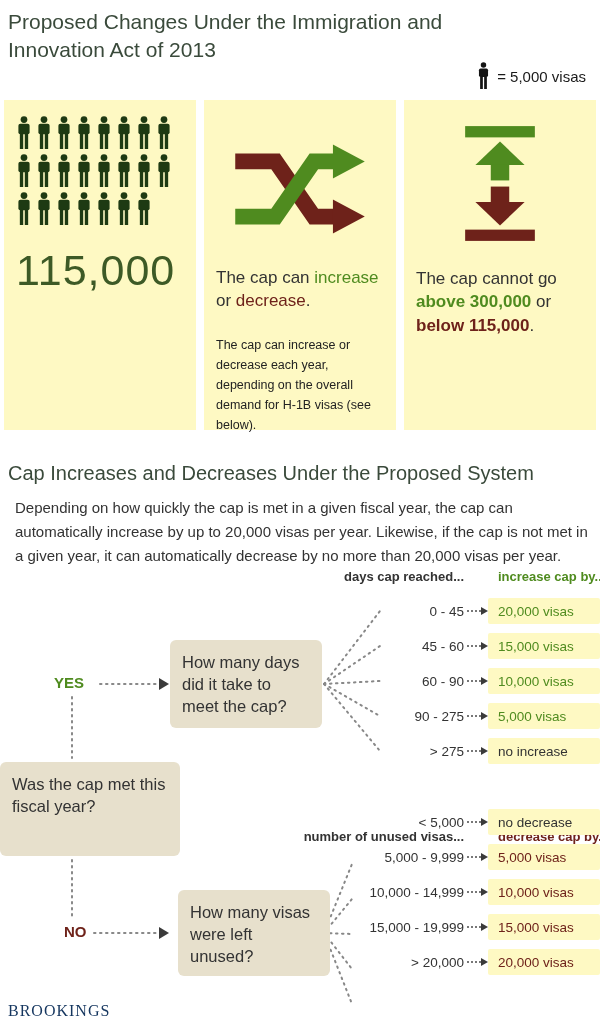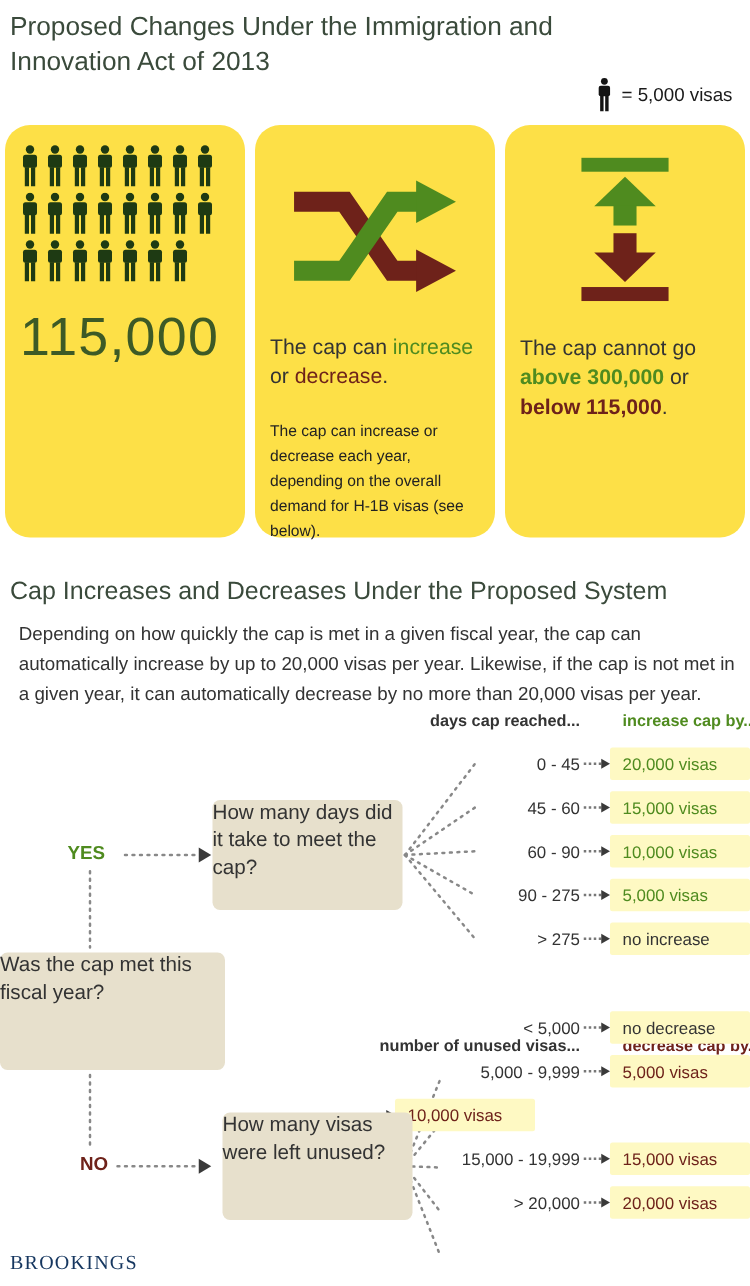--- a/index.html
+++ b/index.html
@@ -5,21 +5,21 @@
   * { margin:0; padding:0; box-sizing:border-box; }
   html,body { background:#fff; }
   body { font-family:"Liberation Sans", sans-serif; color:#333; }
   .page { position:relative; width:600px; height:1029px; background:#fff; overflow:hidden; }
 
   .title { position:absolute; left:8px; top:8px; width:500px; font-size:21px; line-height:1.35; color:#3a4a3b; }
   .legend { position:absolute; top:62px; right:14px; display:flex; align-items:center; gap:7px; font-size:15px; color:#1a1a1a; }
   .legend svg { width:13px; height:28px; fill:#141414; }
 
   .cards { position:absolute; left:4px; top:100px; width:592px; display:flex; gap:8px; }
-  .card { flex:1; height:330px; background:#fde047; border-radius:20px; padding:12px; }
+  .card { flex:1; height:330px; background:#fef9c3; border-radius:0; padding:12px; }
   .person-grid { display:flex; flex-wrap:wrap; gap:4px; width:162px; margin-top:4px; }
   .person-grid svg { width:16px; height:34px; fill:#1e3a13; }
   .big-number { margin-top:20px; font-size:43px; color:#3d5a26; letter-spacing:1px; }
   .caption { margin-top:22px; font-size:12.5px; line-height:1.6; color:#222; }
   .icon-wrap { display:flex; justify-content:center; margin-top:26px; }
   .icon-wrap.bounds { margin-top:14px; }
   .headline { margin-top:26px; font-size:17px; line-height:1.38; color:#333; }
   .green { color:#4f8b1f; }
   .red { color:#6e221a; }
   .bold { font-weight:bold; }
@@ -37,21 +37,21 @@
   .rows.inc { top:598px; } .rows.dec { top:809px; }
   .row { display:flex; align-items:center; height:26px; }
   .range { width:172px; text-align:right; font-size:13.5px; color:#333; white-space:nowrap; }
   .leader { width:24px; display:flex; align-items:center; padding-left:3px; }
   .dots { flex:1; border-top:2px dotted #777; }
   .tri { width:0; height:0; border-left:7px solid #3a3a3a; border-top:4.5px solid transparent; border-bottom:4.5px solid transparent; }
   .pill { width:112px; height:26px; background:#fef9c3; border-radius:2px; display:flex; align-items:center; padding-left:10px; font-size:13.5px; color:#333; white-space:nowrap; }
   .rows.inc .hl { color:#4f8b1f; }
   .rows.dec .hl { color:#6e221a; }
 
-  .qbox { position:absolute; background:#e7e0cc; border-radius:6px; font-size:16.5px; line-height:1.32; color:#333; }
+  .qbox { position:absolute; background:#e7e0cc; border-radius:6px; padding:12px; font-size:16.5px; line-height:1.32; color:#333; }
   .qbox.root { left:0; top:762px; width:180px; height:94px; }
   .qbox.yes-q { left:170px; top:640px; width:152px; height:88px; }
   .qbox.no-q { left:178px; top:890px; width:152px; height:86px; }
 
   .yes-label { position:absolute; left:54px; top:674px; font-size:15px; font-weight:bold; color:#4f8b1f; }
   .no-label { position:absolute; left:64px; top:923px; font-size:15px; font-weight:bold; color:#6e221a; }
 
   .connect { position:absolute; left:0; top:0; pointer-events:none; }
 
   .brand { position:absolute; left:8px; top:1002px; font-family:"Liberation Serif", serif; font-size:16px; letter-spacing:1px; color:#15365f; }
@@ -380,20 +380,21 @@
         <div class="leader">
           <i class="dots"></i>
           <i class="tri"></i>
         </div>
         <div class="pill">
           <span class="hl">5,000 visas</span>
         </div>
       </div>
 
       <div class="row">
+        <div class="range">10,000 - 14,999</div>
         <div class="leader">
           <i class="dots"></i>
           <i class="tri"></i>
         </div>
         <div class="pill">
           <span class="hl">10,000 visas</span>
         </div>
       </div>
 
       <div class="row">

